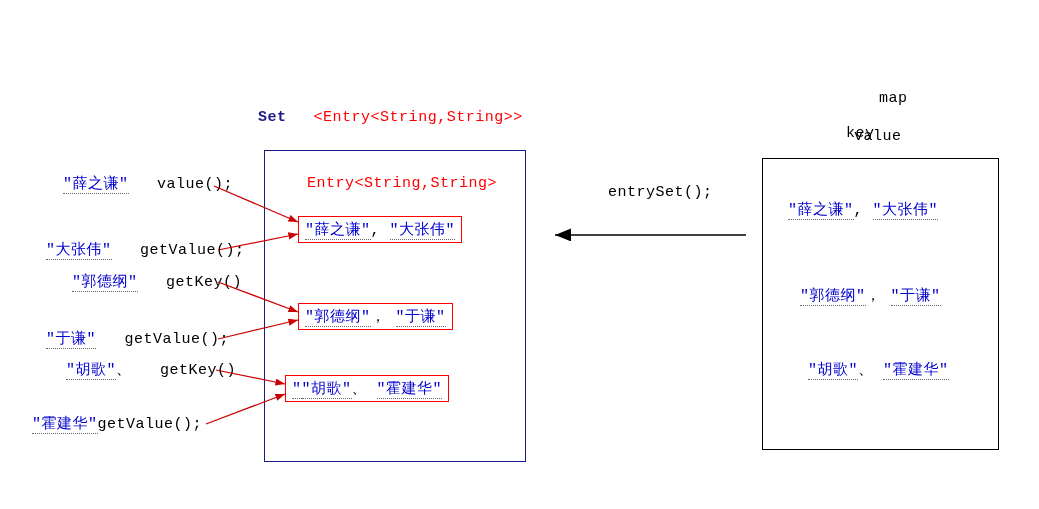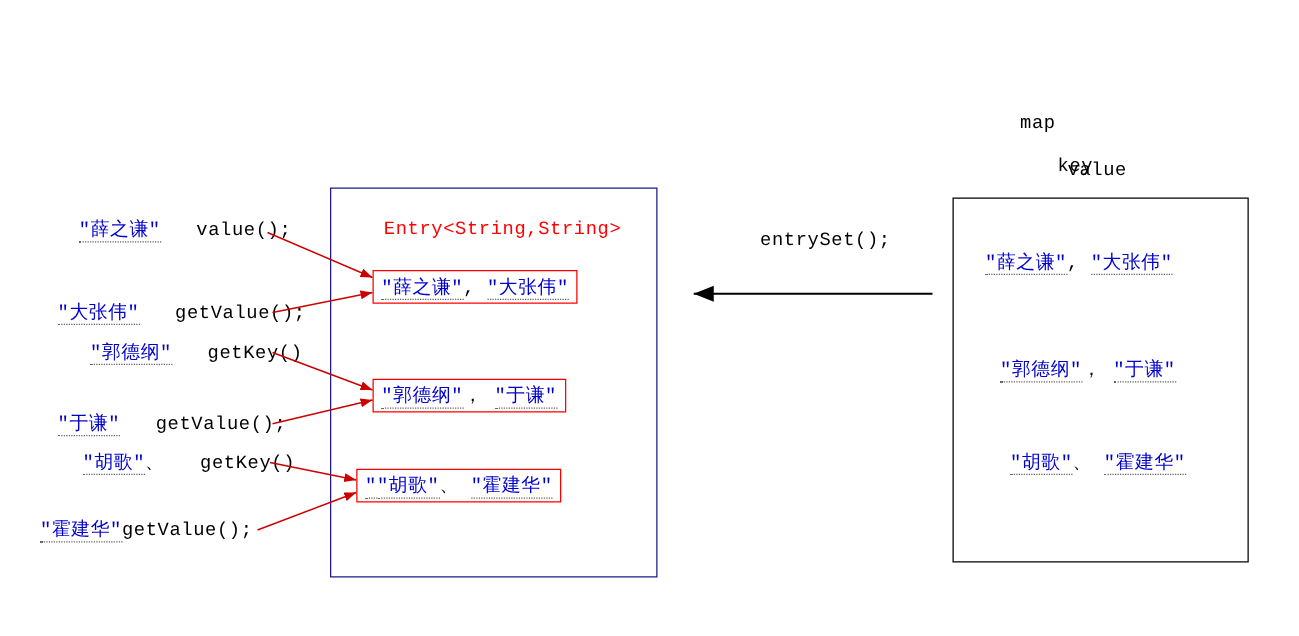--- a/index.html
+++ b/index.html
@@ -43,20 +43,25 @@
     pointer-events: none;
   }
   .sep { color: #000; }
   .und { border-bottom: 1px dotted #666; }
 </style>
 </head>
 <body>
 
 <div class="stage">
 
+  <div class="abs" style="left:258px; top:107px;">
+    <span class="navy-txt mono">Set</span>
+    <span>&nbsp;</span>
+    <span class="red-txt mono">&lt;Entry&lt;String,String&gt;&gt;</span>
+  </div>
 
   <div class="abs box-set" style="left:264px; top:150px; width:260px; height:310px;"></div>
 
   <div class="abs red-txt mono" style="left:307px; top:175px;text-align:center;">Entry&lt;String,String&gt;</div>
 
   <div class="abs entry-box mono" style="left:298px; top:216px;">
     <span class="blue-str und">"薛之谦"</span><span class="sep">,</span>
     <span class="blue-str und">"大张伟"</span>
   </div>
 
@@ -94,21 +99,21 @@
     <span class="blue-str und">"胡歌"</span><span>、</span>
     <span>&nbsp;</span>
     <span>getKey()</span>
   </div>
   <div class="abs mono" style="left:32px; top:414px;">
     <span class="blue-str und">"霍建华"</span><span>getValue();</span>
   </div>
 
   <div class="abs mono" style="left:608px; top:184px;">entrySet();</div>
 
-  <div class="abs mono" style="left:816px; top:90px;text-align:center;">map</div>
+  <div class="abs mono" style="left:879px; top:90px;text-align:center;">map</div>
   <div class="abs mono" style="left:846px; top:125px;">key</div>
   <div class="abs mono" style="left:854px; top:128px;">value</div>
 
   <div class="abs box-map" style="left:762px; top:158px; width:235px; height:290px;"></div>
 
   <div class="abs mono" style="left:788px; top:200px;">
     <span class="blue-str und">"薛之谦"</span><span class="sep">,</span>
     <span class="blue-str und">"大张伟"</span>
   </div>
   <div class="abs mono" style="left:800px; top:286px;">

